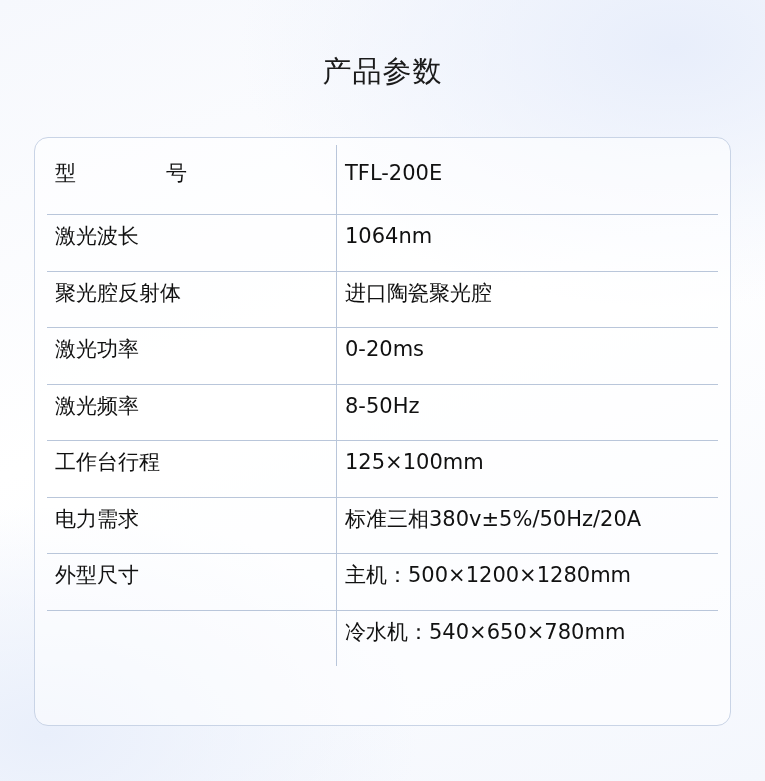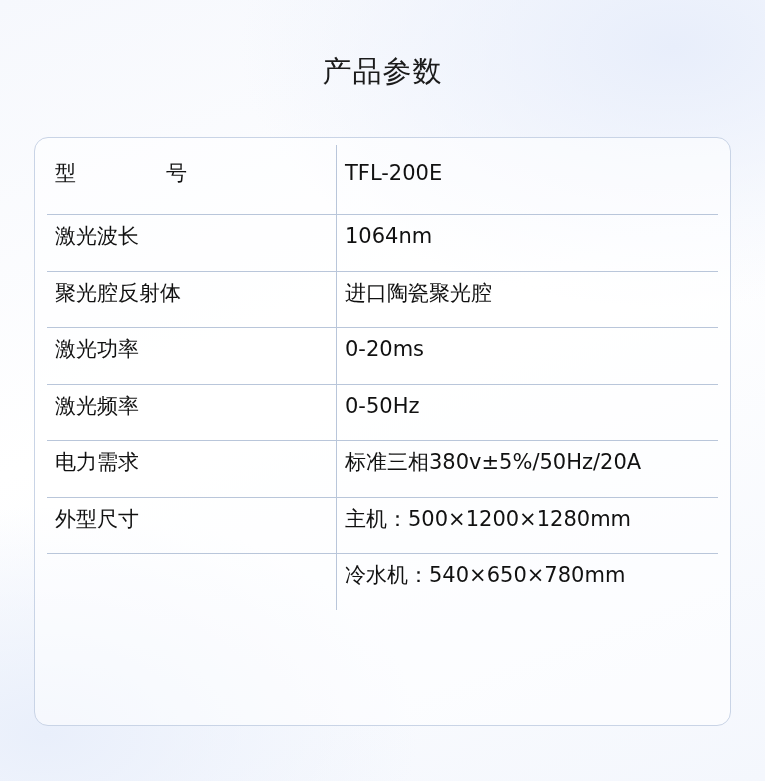--- a/index.html
+++ b/index.html
@@ -109,21 +109,25 @@
       <tr>
         <td class="label">聚光腔反射体</td>
         <td class="value">进口陶瓷聚光腔</td>
       </tr>
       <tr>
         <td class="label">激光功率</td>
         <td class="value">0-20ms</td>
       </tr>
       <tr>
         <td class="label">激光频率</td>
-        <td class="value">0-50Hz</td>
+        <td class="value">8-50Hz</td>
+      </tr>
+      <tr>
+        <td class="label">工作台行程</td>
+        <td class="value">125×100mm</td>
       </tr>
       <tr>
         <td class="label">电力需求</td>
         <td class="value">标准三相380v±5%/50Hz/20A</td>
       </tr>
       <tr>
         <td class="label">外型尺寸</td>
         <td class="value">主机：500×1200×1280mm</td>
       </tr>
       <tr>

